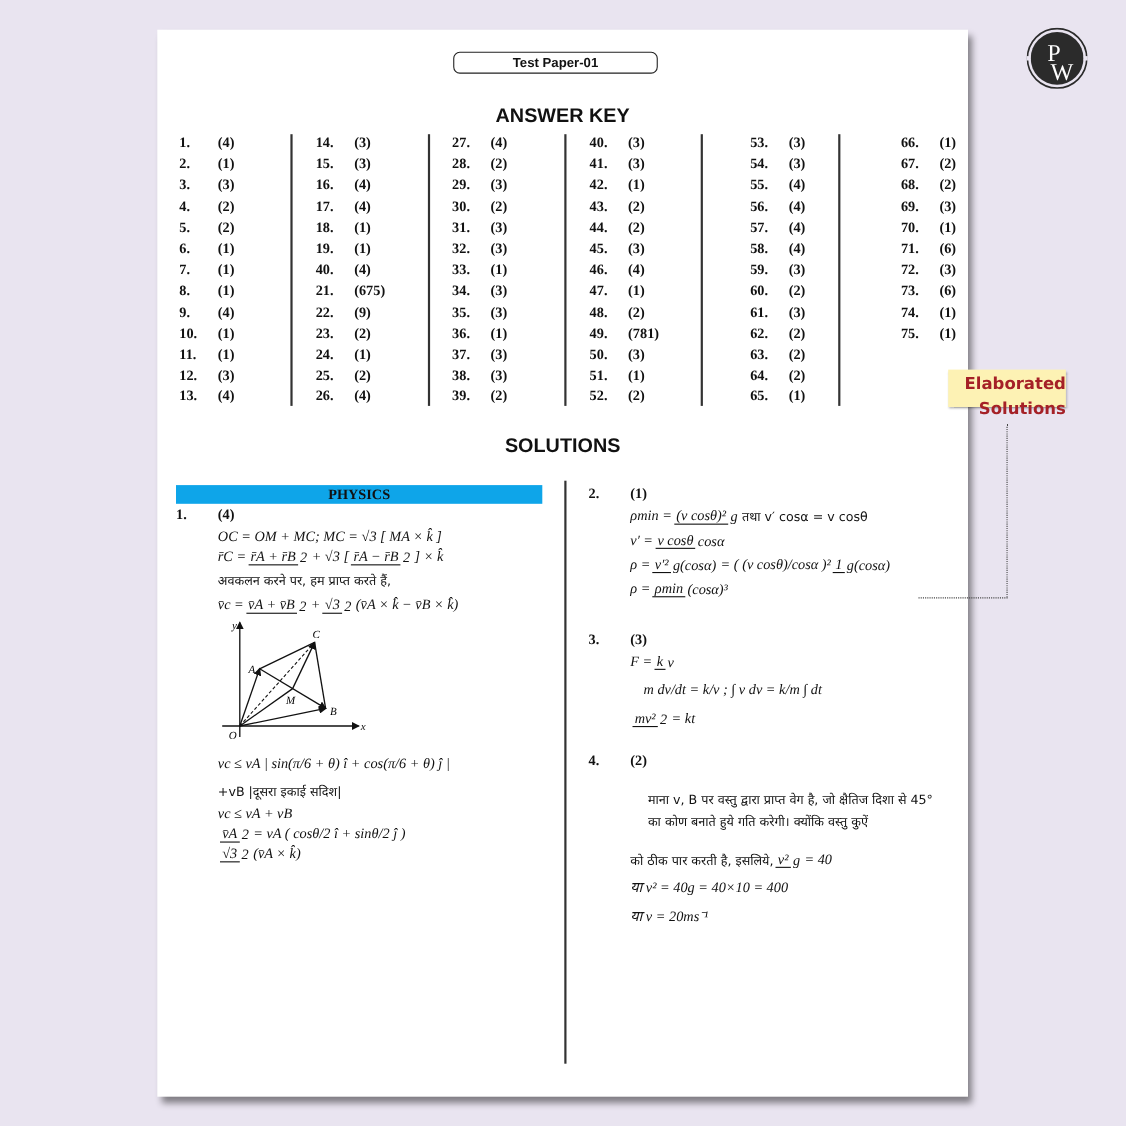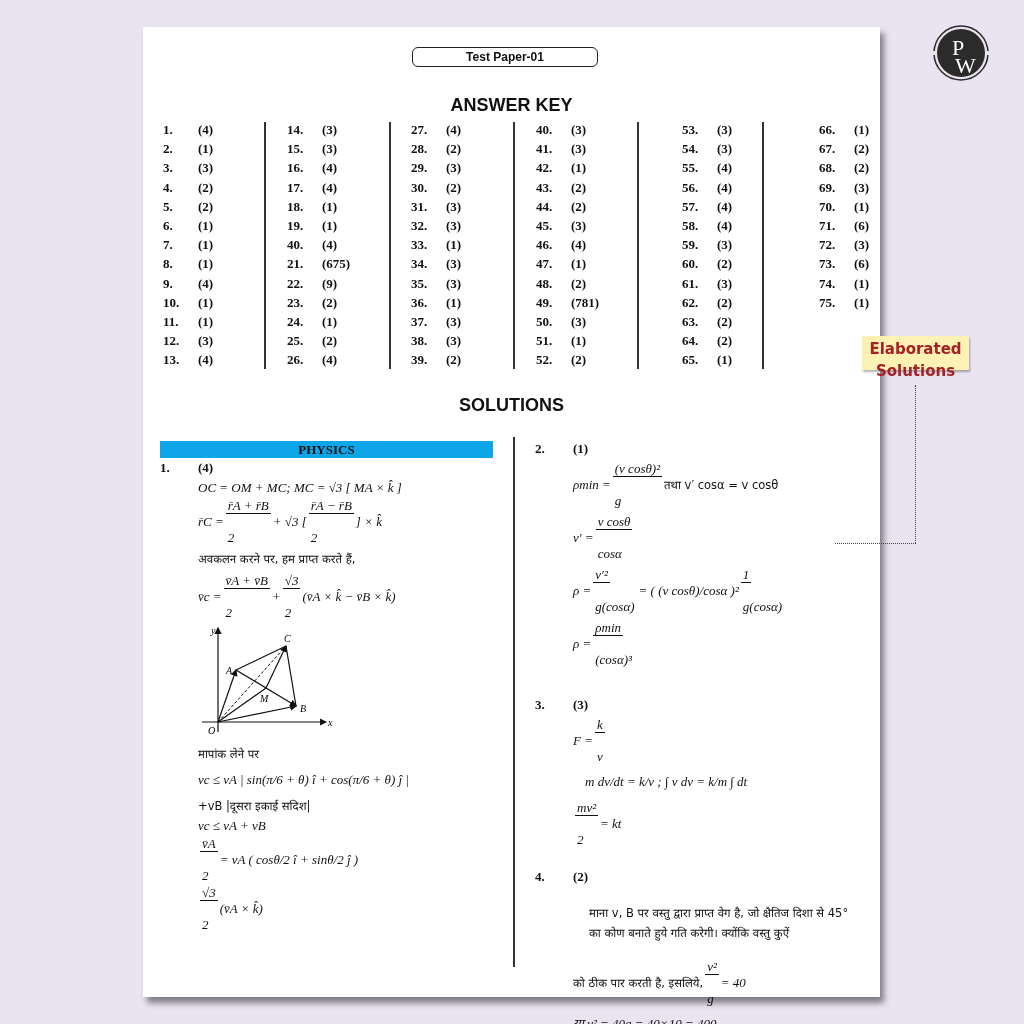--- a/index.html
+++ b/index.html
@@ -40,31 +40,31 @@
   .subject-bar {
     background: #0ea5e9; height: 17px; text-align: center; font-weight: bold; font-size: 13px;
     line-height: 17px; margin-bottom: 2px;
   }
   .q-head { display: flex; font-size: 13px; font-weight: bold; height: 18px; }
   .q-head .qn { width: 38px; }
   .body-block { padding-left: 38px; font-size: 13px; }
   .eq { font-style: italic; font-size: 13px; margin: 2px 0; white-space: nowrap; display: flex; align-items: center; }
   .eq .txt { font-style: normal; }
   .hindi { font-family: "DejaVu Sans", sans-serif; font-size: 11.5px; margin: 4px 0; line-height: 20px; }
-  .frac { display: inline-flex; flex-direction: column; align-items: flex-start; vertical-align: middle; margin: 0 2px; gap: 16px; }
+  .frac { display: inline-flex; flex-direction: row; align-items: flex-end; vertical-align: middle; margin: 0 2px; }
   .frac .n { border-bottom: 1px solid #111; padding: 0 2px; line-height: 15px; }
   .frac .d { padding: 0 2px; line-height: 15px; }
   .diagram { margin: 2px 0 0 0; }
 
   .logo { position: absolute; left: 933px; top: 25px; width: 56px; height: 56px; }
   .callout {
     position: absolute; left: 862px; top: 336px; width: 107px; height: 34px;
     background: #fdf2b4; box-shadow: 1px 2px 2px rgba(0,0,0,0.3);
     color: #a52127; font-family: "DejaVu Sans", sans-serif; font-weight: bold; font-size: 15px;
-    text-align: center; line-height: 22px; padding-top: 2px; box-sizing: border-box;
+    text-align: right; line-height: 22px; padding-top: 2px; box-sizing: border-box;
   }
   .dot-v { position: absolute; left: 915px; top: 385px; height: 158px; border-left: 1.5px dotted #444; }
   .dot-h { position: absolute; left: 835px; top: 543px; width: 81px; border-top: 1.5px dotted #444; }
 </style>
 </head>
 <body>
 
 <div class="page">
   <div class="title-box">Test Paper-01</div>
   <div class="heading ak-heading">ANSWER KEY</div>
@@ -443,21 +443,20 @@
         <line x1="68" y1="64" x2="88" y2="22" stroke="#111" stroke-width="1.2" marker-end="url(#ar)"></line>
         <line x1="20" y1="98" x2="68" y2="64" stroke="#111" stroke-width="1.2"></line>
         <text x="13" y="10" font-size="10" font-style="italic" font-family="Liberation Serif, serif">y</text>
         <text x="130" y="102" font-size="10" font-style="italic" font-family="Liberation Serif, serif">x</text>
         <text x="10" y="110" font-size="10" font-style="italic" font-family="Liberation Serif, serif">O</text>
         <text x="28" y="50" font-size="10" font-style="italic" font-family="Liberation Serif, serif">A</text>
         <text x="102" y="88" font-size="10" font-style="italic" font-family="Liberation Serif, serif">B</text>
         <text x="86" y="18" font-size="10" font-style="italic" font-family="Liberation Serif, serif">C</text>
         <text x="62" y="78" font-size="10" font-style="italic" font-family="Liberation Serif, serif">M</text>
       </svg>
-      <div class="hindi">मापांक लेने पर</div>
       <div class="eq" style="margin:8px 0">vc ≤ vA | sin(π/6 + θ) î + cos(π/6 + θ) ĵ |</div>
       <div class="hindi" style="margin:2px 0">+vB |दूसरा इकाई सदिश|</div>
       <div class="eq">vc ≤ vA + vB</div>
       <div class="eq">
         <span class="frac">
             <span class="n">v̄A</span>
             <span class="d">2</span>
           </span>
         <span>= vA ( cosθ/2 î + sinθ/2 ĵ )</span>
       </div>

